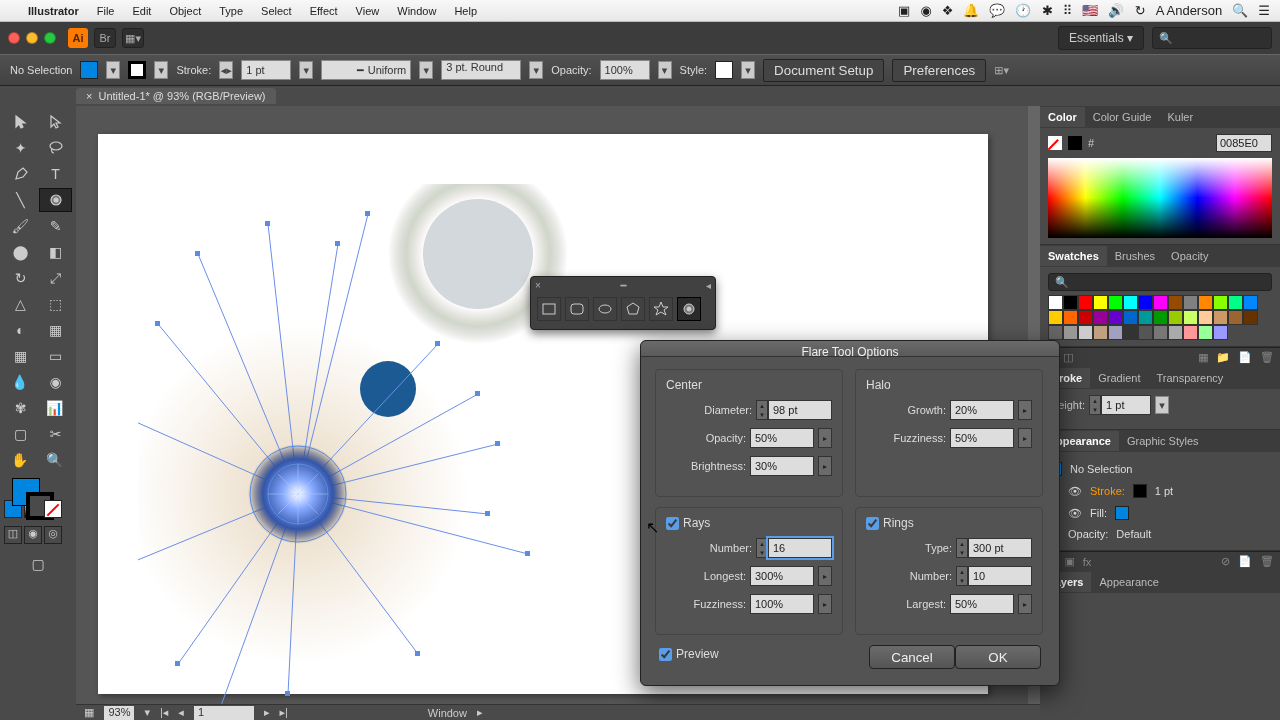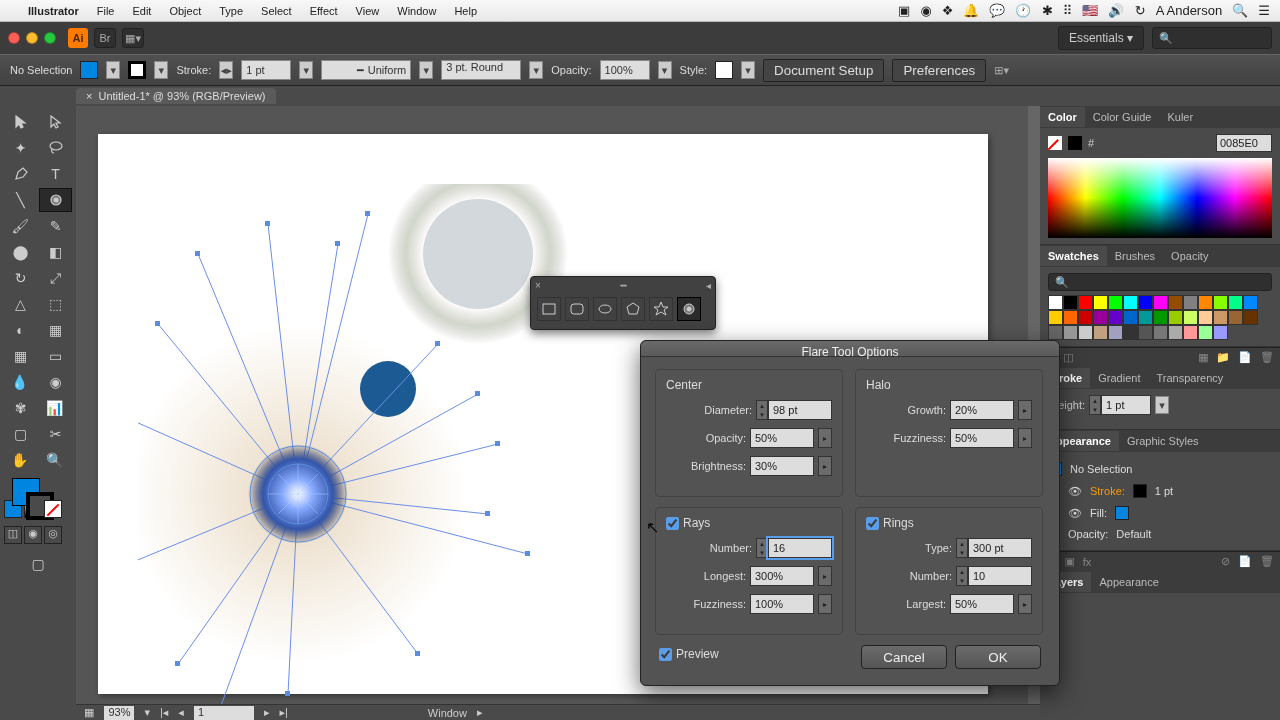--- a/index.html
+++ b/index.html
@@ -475,21 +475,21 @@
                 <input class="valinput" value="50%" style="">
                 <div class="tri-btn">▸</div>
               </div>
           </div>
         </div>
         <div class="buttons">
           <label class="chk">
               <input type="checkbox" checked="" style="">
               <span>Preview</span>
             </label>
-          <div style="display:flex;gap:8px">
+          <div style="display:flex;">
             <button>Cancel</button>
             <button>OK</button>
           </div>
         </div>
       </div>
     </div>
   </div>
 
   <div class="panels">
     <div class="panel-tabs">

